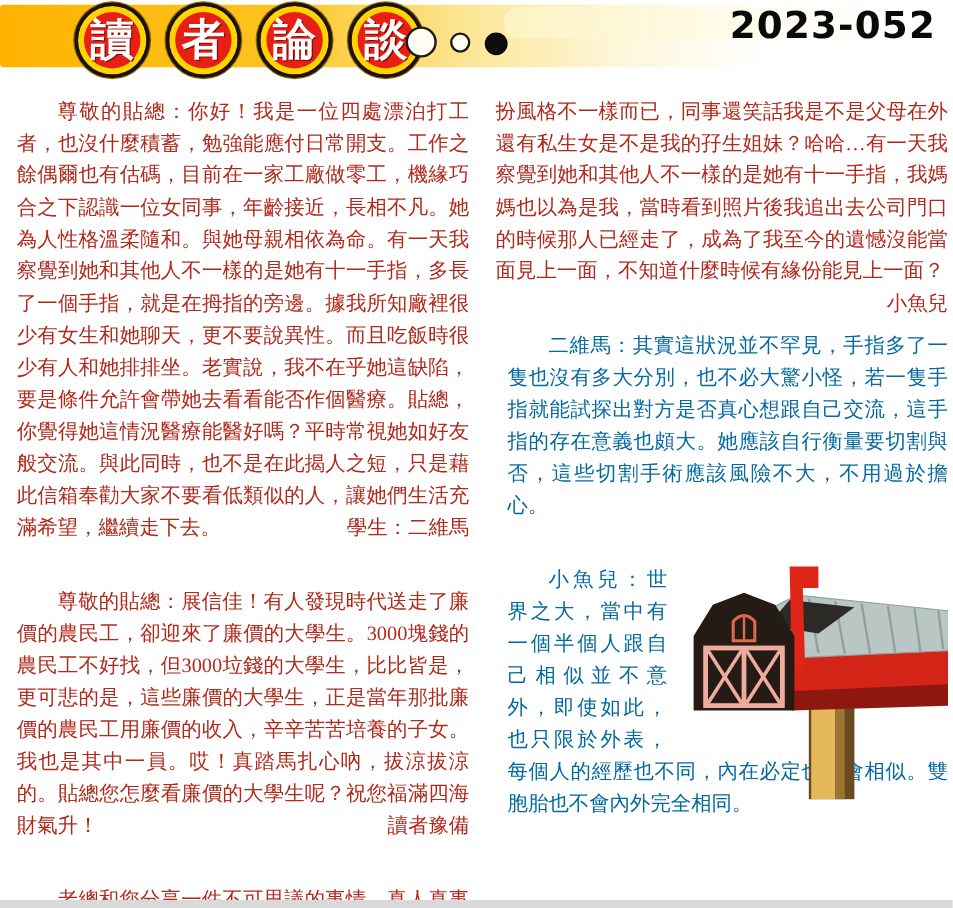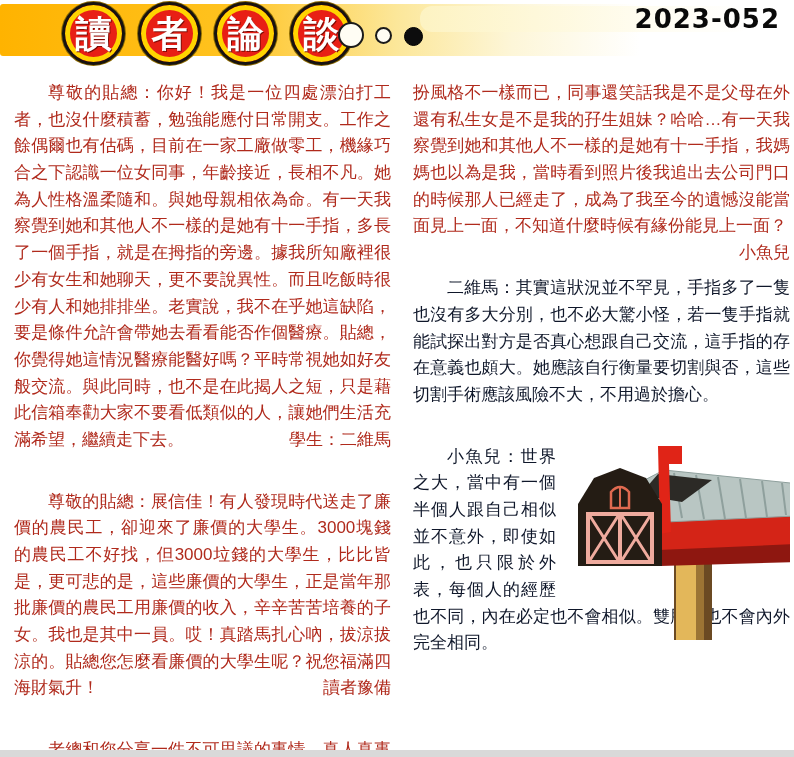--- a/index.html
+++ b/index.html
@@ -20,32 +20,32 @@
     display:flex; align-items:center; justify-content:center; }
   .logo-circle span { color:#ffffff; font-weight:bold; font-size:36px; line-height:1;
     text-shadow:1px 1px 0 #7c0a05; font-family:"DejaVu Sans",sans-serif; }
   .watermark { position:absolute; left:53px; top:25px; font-size:24px; font-weight:bold;
     color:#0e0e0e; letter-spacing:0px; white-space:nowrap;
     text-shadow:-1px -1px 0 #fff,1px -1px 0 #fff,-1px 1px 0 #fff,1px 1px 0 #fff,2px 2px 1px #fff; }
   .deco-circle { position:absolute; border-radius:50%; }
   .deco-circle.big { left:338px; top:22px; width:26px; height:26px; background:#fffdf4; border:2px solid #1a1a1a; }
   .deco-circle.small { left:375px; top:27px; width:17px; height:17px; background:#fffdf4; border:2px solid #1a1a1a; }
   .deco-circle.dot { left:404px; top:27px; width:19px; height:19px; background:#0d0d0d; border:1px solid #000; }
-  .issue-number { position:absolute; right:14px; top:4px; font-size:26px; font-weight:bold;
+  .issue-number { position:absolute; right:14px; top:4px; font-size:31px; font-weight:bold;
     color:#0a0a0a; letter-spacing:1px; font-family:"DejaVu Sans",sans-serif; }
 
   
   .columns { position:absolute; left:14px; top:80px; width:776px; height:677px;
     display:flex; gap:22px; }
-  .col { width:378px; height:100%; overflow:hidden; }
+  .col { width:378px; height:100%; overflow:hidden;font-family:Liberation Serif, serif; }
   .para { font-size:17px; line-height:1.57; text-align:justify; margin-bottom:35px;
     text-indent:2em; word-break:break-all; }
   .para.no-indent { text-indent:0; }
   .para.letter { color:#b02a1c; }
-  .para.reply { color:#0f172a; }
+  .para.reply { color:#0369a1;margin-left:10px; }
   .sig { float:right; text-indent:0; }
 
   
   .mailbox-float { float:right; width:228px; height:148px; margin-left:6px; position:relative; }
   .mailbox-float svg { position:absolute; left:0; top:-4px; width:240px; height:200px; overflow:visible; }
 
   .bottom-strip { position:absolute; left:0; bottom:0; width:100%; height:7px; background:#d9d9d9; }
 </style>
 </head>
 <body>

